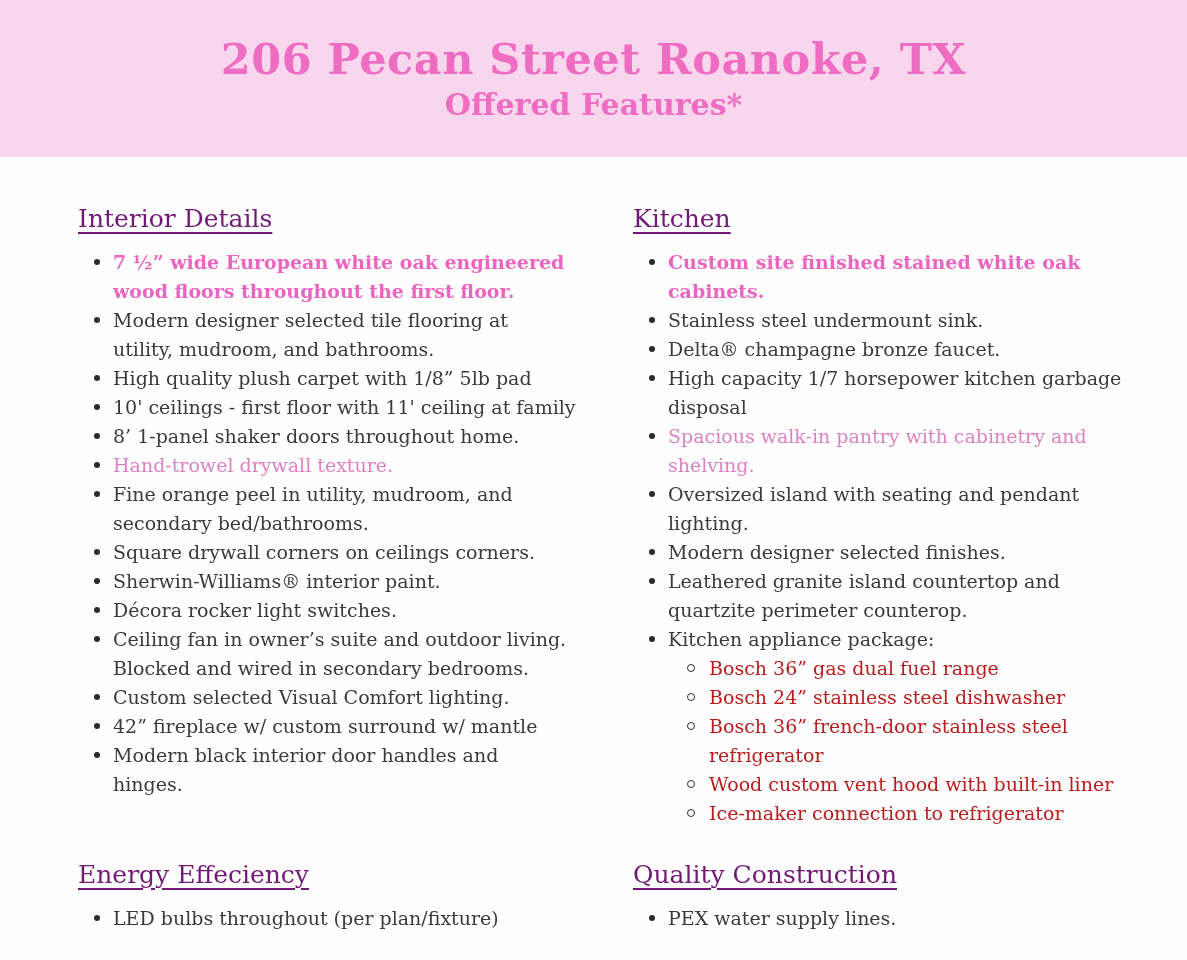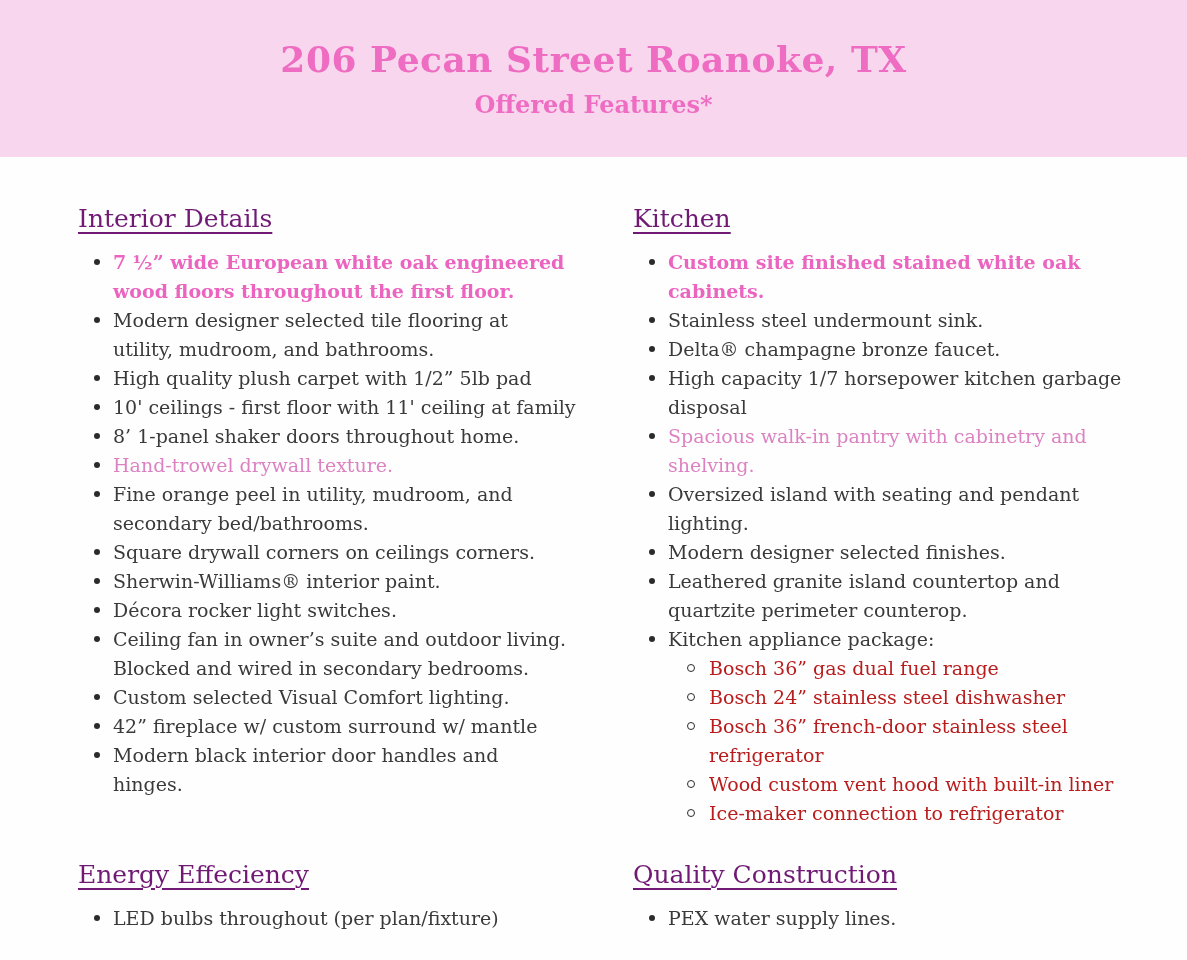--- a/index.html
+++ b/index.html
@@ -20,29 +20,29 @@
   .banner {
     width: 100%;
     height: 157px;
     background: var(--band, #f8d7ee);
     text-align: center;
     box-sizing: border-box;
     padding-top: 33px;
   }
   .banner h1 {
     margin: 0;
-    font-size: 36px;
+    font-size: 43px;
     line-height: 52px;
     font-weight: 700;
     color: var(--accent, #ee6cc2);
     letter-spacing: 0.5px;
   }
   .banner h2 {
     margin: 0;
-    font-size: 24px;
+    font-size: 30px;
     line-height: 40px;
     font-weight: 700;
     color: var(--accent, #ee6cc2);
   }
   
   .content {
     box-sizing: border-box;
     padding: 47px 55px 0 78px;
     display: grid;
     grid-template-columns: 1fr 1fr;
@@ -121,21 +121,21 @@
   <div class="banner">
     <h1>206 Pecan Street Roanoke, TX</h1>
     <h2>Offered Features*</h2>
   </div>
 
   <div class="content">
     <section>
       <h3 class="section-heading">Interior Details</h3>
       <ul class="feature-list"><li class="pink-bold">7 ½” wide European white oak engineered
 wood floors throughout the first floor.</li><li>Modern designer selected tile flooring at
-utility, mudroom, and bathrooms.</li><li>High quality plush carpet with 1/2” 5lb pad</li><li>10' ceilings - first floor with 11' ceiling at family</li><li>8’ 1-panel shaker doors throughout home.</li><li class="pink">Hand-trowel drywall texture.</li><li>Fine orange peel in utility, mudroom, and
+utility, mudroom, and bathrooms.</li><li>High quality plush carpet with 1/8” 5lb pad</li><li>10' ceilings - first floor with 11' ceiling at family</li><li>8’ 1-panel shaker doors throughout home.</li><li class="pink">Hand-trowel drywall texture.</li><li>Fine orange peel in utility, mudroom, and
 secondary bed/bathrooms.</li><li>Square drywall corners on ceilings corners.</li><li>Sherwin-Williams® interior paint.</li><li>Décora rocker light switches.</li><li>Ceiling fan in owner’s suite and outdoor living.
 Blocked and wired in secondary bedrooms.</li><li>Custom selected Visual Comfort lighting.</li><li>42” fireplace w/ custom surround w/ mantle</li><li>Modern black interior door handles and
 hinges.</li></ul>
     </section>
     <section>
       <h3 class="section-heading">Kitchen</h3>
       <ul class="feature-list"><li class="pink-bold">Custom site finished stained white oak
 cabinets.</li><li>Stainless steel undermount sink.</li><li>Delta® champagne bronze faucet.</li><li>High capacity 1/7 horsepower kitchen garbage
 disposal</li><li class="pink">Spacious walk-in pantry with cabinetry and
 shelving.</li><li>Oversized island with seating and pendant

